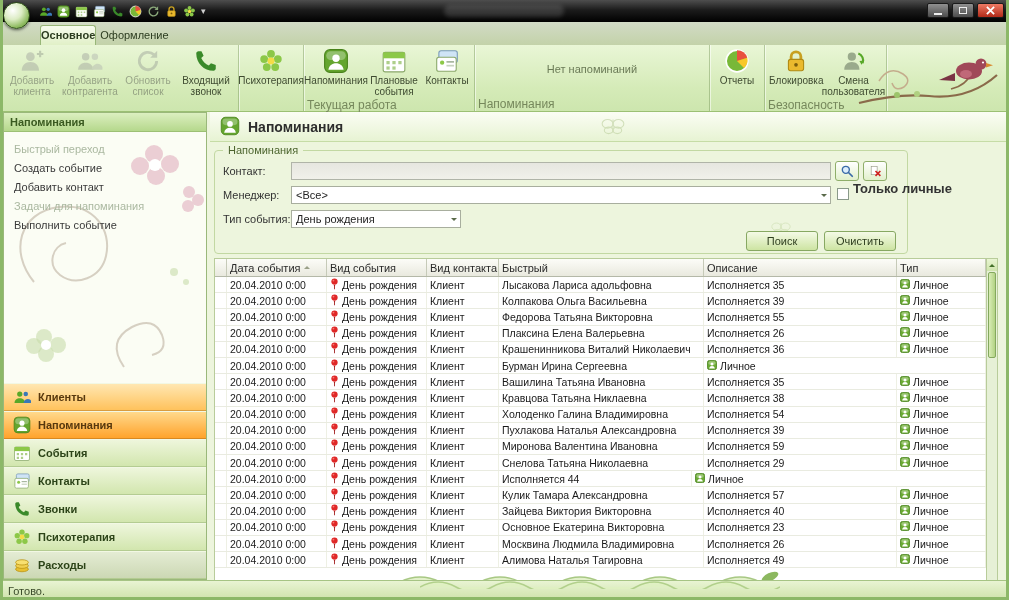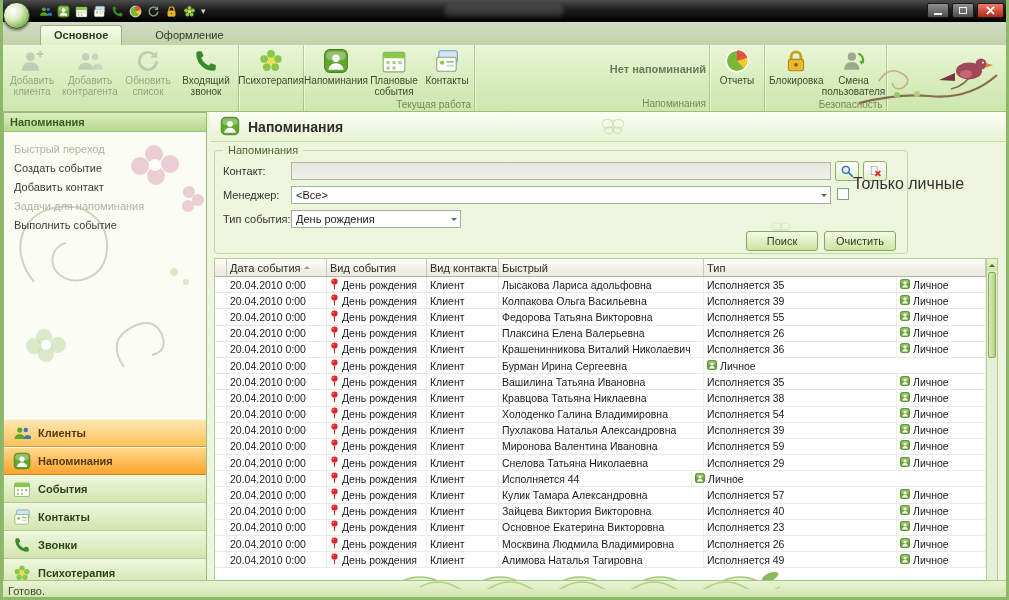--- a/index.html
+++ b/index.html
@@ -22,53 +22,53 @@
   .win-controls { position:absolute; right:5px; top:3px; display:flex; }
   .winbtn { width:22px; height:15px; margin-left:3px; border-radius:2px; border:1px solid #1a1a1a;
     background:linear-gradient(#909090,#4c4c4c); display:flex; align-items:center; justify-content:center; }
   .winbtn.close { width:27px; background:linear-gradient(#ee7a64,#b22a18); }
   .glyph-min { width:8px; height:2px; background:#eee; margin-top:6px; }
   .glyph-max { width:8px; height:7px; border:1.5px solid #eee; }
 
   
   .tabstrip { position:absolute; left:0; top:22px; width:1009px; height:23px;
     background:linear-gradient(#d2dbc6,#c3d2a9); display:flex; align-items:flex-end; padding-left:40px; }
-  .tab { padding:3px 13px 4px; margin-right:20px; border-radius:3px 3px 0 0; color:#2c3c20; }
+  .tab { padding:3px 0 4px; margin-right:4px; border-radius:3px 3px 0 0; color:#2c3c20; }
   .tab.active { background:linear-gradient(#f7fbee,#e1f0c7); border:1px solid #98b678; border-bottom:none; font-weight:bold; }
 
   
   .ribbon { position:absolute; left:0; top:45px; width:1009px; height:67px;
     background:linear-gradient(#e9f6d6,#d5ebb8 65%,#cde6ae); border-bottom:1px solid #9cc074; display:flex; }
   .rgroup { display:flex; flex-direction:column; border-right:1px solid rgba(120,150,90,.45);
     box-shadow:1px 0 0 rgba(255,255,255,.55); padding:1px 3px 0; }
   .rgroup-body { flex:1; display:flex; align-items:flex-start; }
-  .rgroup-label { height:13px; line-height:12px; text-align:right; font-size:10px; color:#76885c; }
+  .rgroup-label { height:13px; line-height:12px; text-align:left; font-size:12px; color:#76885c; }
   .rbtn { min-width:48px; max-width:58px; padding:2px 1px; display:flex; flex-direction:column; align-items:center;
     gap:2px; font-size:10px; line-height:10.5px; text-align:center; color:#3e4a30; border-radius:3px; }
   .rbtn.disabled { opacity:.45; filter:grayscale(.8); }
   .ricon { height:26px; display:flex; align-items:center; justify-content:center; }
-  .rinfo { width:228px; text-align:right; color:#6a7a56; padding-top:17px;font-weight:bold; }
+  .rinfo { width:228px; text-align:center; color:#6a7a56; padding-top:17px; }
   .bird-area { flex:1; position:relative; border-right:none; }
   .bird-svg { position:absolute; right:8px; top:2px; }
 
   
   .sidebar { position:absolute; left:3px; top:112px; width:204px; height:468px;
     border:1px solid #9ab87a; background:#fbfdf4; display:flex; flex-direction:column; z-index:5; }
   .sidebar-header { height:19px; line-height:18px; padding-left:6px; font-weight:bold; color:#3a5a20;
     background:linear-gradient(#dcefc0,#b5d88c); border-bottom:1px solid #9cc074; }
   .sidebar-links { position:relative; flex:1; overflow:hidden; }
   .links-list { position:relative; z-index:2; padding:8px 10px; }
   .slink { line-height:19px; color:#3a3a3a; cursor:pointer; }
   .slink.disabled { color:#aab8a0; cursor:default; }
   .decor-layer { position:absolute; inset:0; z-index:1; pointer-events:none; }
   .sidebar-nav { height:196px; }
   .nav-item { height:28px; display:flex; align-items:center; gap:6px; padding-left:8px;
     border-top:1px solid #f2f8e4; border-bottom:1px solid #b4cc92;
     background:linear-gradient(#eef6dc,#d2e6ae); cursor:pointer; }
-  .nav-item.orange { background:linear-gradient(#ffe7b2,#ffc25c); border-bottom-color:#d89c40;margin-top:36px; }
+  .nav-item.orange { background:linear-gradient(#ffe7b2,#ffc25c); border-bottom-color:#d89c40; }
   .nav-item.selected { background:linear-gradient(#ffd98c,#ffa32c); border-bottom-color:#d88820; }
   .nav-item.muted { background:linear-gradient(#e4ecd4,#ccd8b4); }
   .nav-icon { width:20px; height:20px; display:flex; align-items:center; justify-content:center; }
   .nav-label { font-weight:bold; color:#2c4418; }
   .nav-item.orange .nav-label, .nav-item.selected .nav-label { color:#57380e; }
 
   
   .main { position:absolute; left:210px; top:112px; width:796px; height:468px; }
   .main-header { position:absolute; left:0; top:0; right:0; height:30px; display:flex; align-items:center;
     gap:8px; padding-left:10px; background:linear-gradient(#fbfdf4,#e7f3d3); border-bottom:1px solid #c6dca6; }
@@ -574,21 +574,21 @@
           <path d="M12 11l9 9M21 11l-9 9" stroke="#d02020" stroke-width="3"></path>
         </svg>
       </div>
 
       <span class="flabel" style="left:8px; top:38px;">Менеджер:</span>
       <div class="combo" style="left:76px; top:35px; width:540px;">
         <span>&lt;Все&gt;</span>
         <span class="arr"></span>
       </div>
       <span class="cb" style="left:622px; top:37px;"></span>
-      <span class="flabel" style="left:638px; top:24px; font-size:16px; white-space:nowrap;">Только личные</span>
+      <span class="flabel" style="left:638px; top:30px; font-size:13px; white-space:nowrap;font-weight:bold;">Только личные</span>
 
       <span class="flabel" style="left:8px; top:62px;">Тип события:</span>
       <div class="combo" style="left:76px; top:59px; width:170px;">
         <span>День рождения</span>
         <span class="arr"></span>
       </div>
 
       <div class="abtn" style="left:531px; top:80px;">Поиск</div>
       <div class="abtn" style="left:609px; top:80px;">Очистить</div>
     </div>
@@ -602,20 +602,23 @@
               <span class="sort-asc"></span>
             </div>
             <div class="th w-ev">
               <span>Вид события</span>
             </div>
             <div class="th w-kind">
               <span>Вид контакта</span>
             </div>
             <div class="th w-name">
               <span>Быстрый</span>
+            </div>
+            <div class="th w-desc">
+              <span>Описание</span>
             </div>
             <div class="th w-type">
               <span>Тип</span>
             </div>
           </div>
         <div id="tbody">
             <div class="trow">
               <div class="td w-gut"></div>
               <div class="td w-date">20.04.2010 0:00</div>
               <div class="td w-ev">

